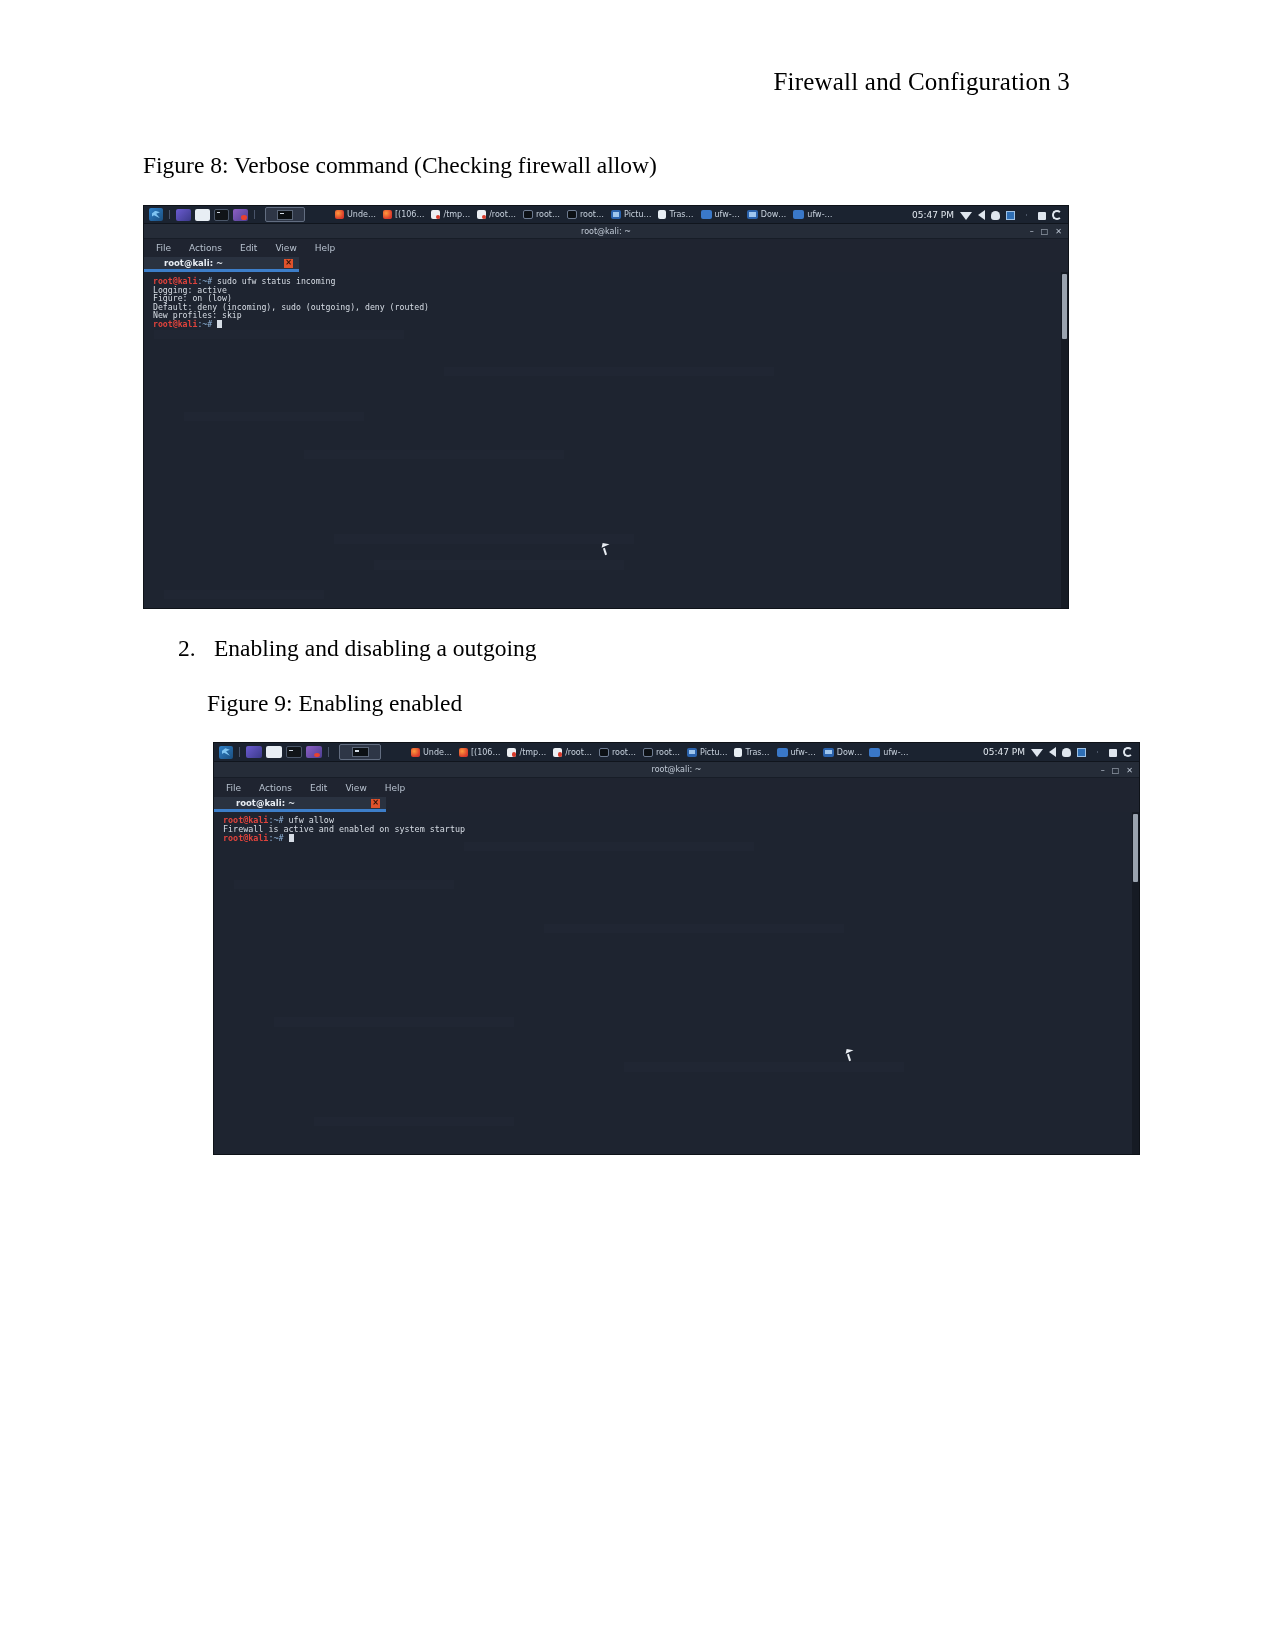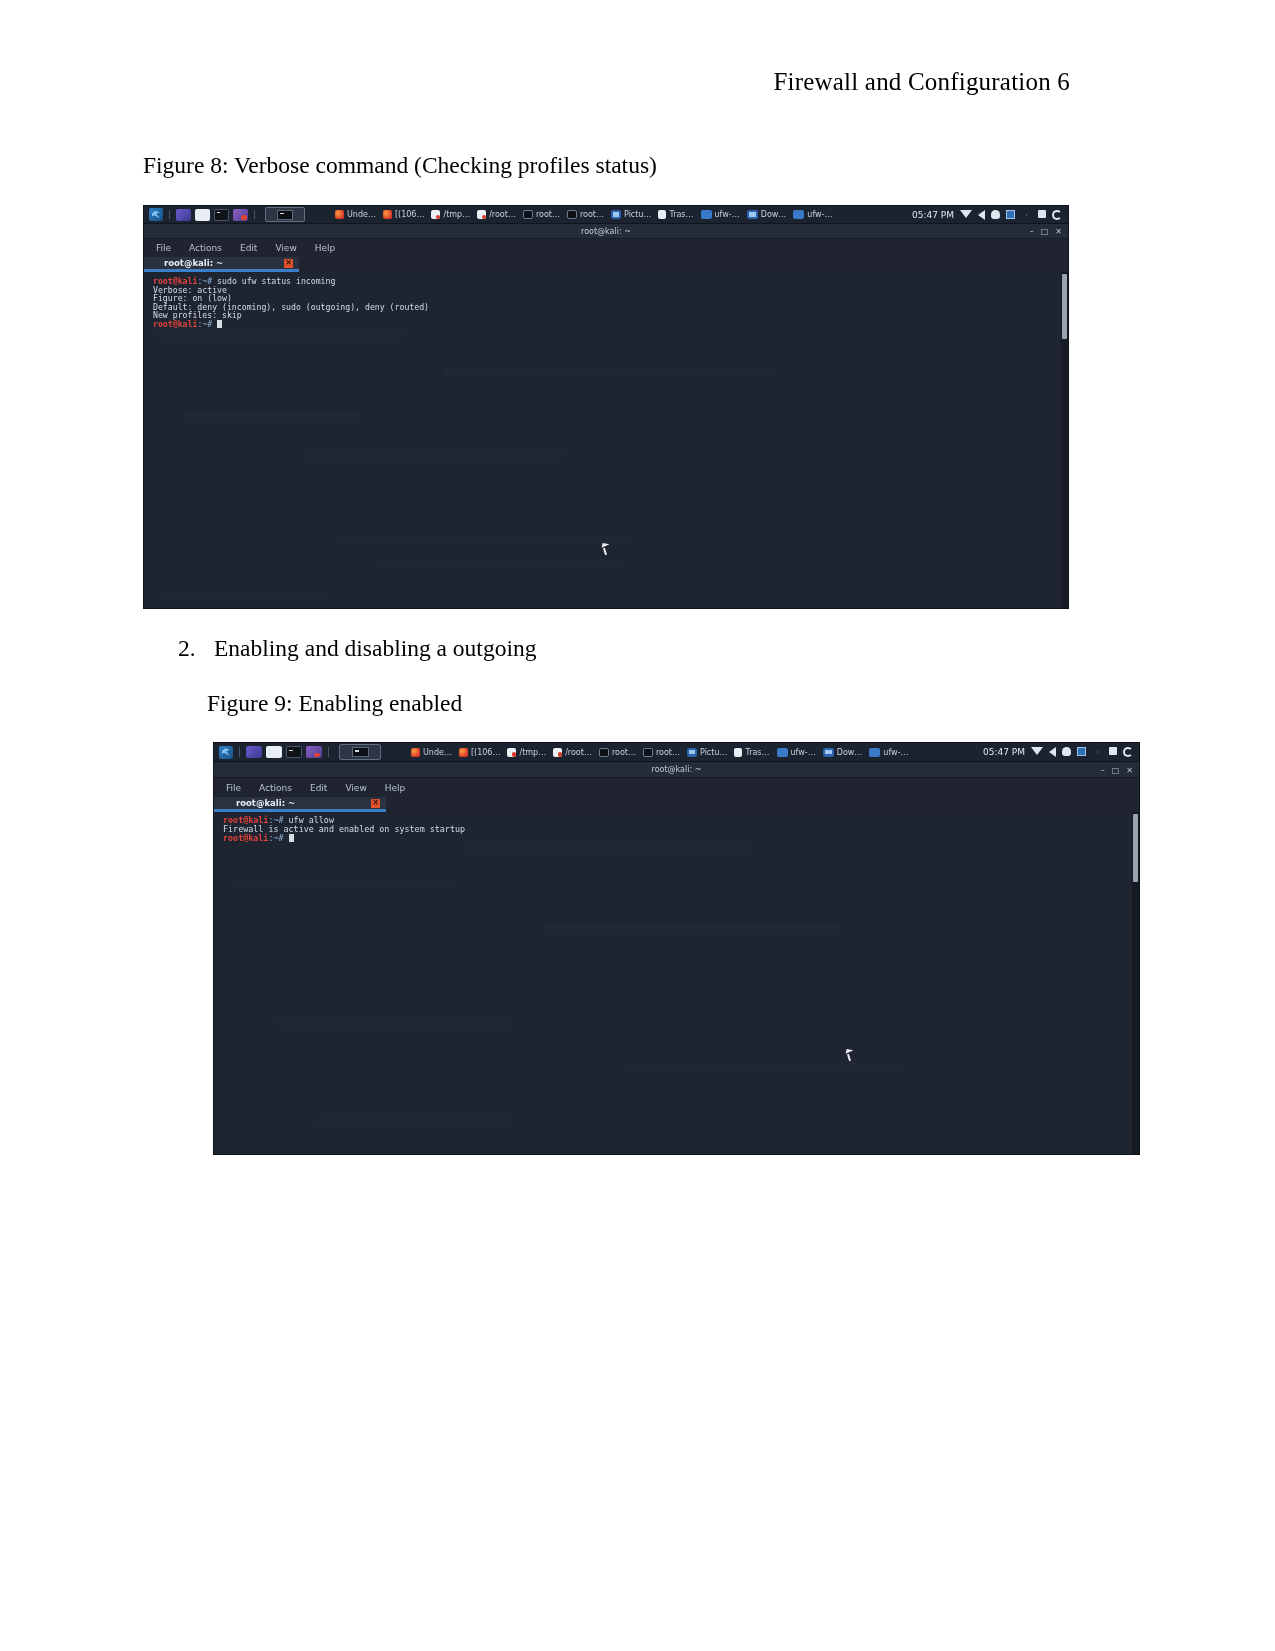--- a/index.html
+++ b/index.html
@@ -117,21 +117,21 @@
     background: #9fc6ee;
   }
   .w-termsm { background: #0c1014; border: 1px solid #6d7b90; }
   .w-trash { background: #e8eef4; border-radius: 0 0 3px 3px; position: relative; }
   .w-trash::before {
     content: ""; position: absolute; left: -10%; top: -22%;
     width: 120%; height: 22%; background: #e8eef4; border-radius: 1px;
   }
 
   .tb-right {
-    display: flex; align-items: flex-start; flex: 0 0 auto; margin-left: auto;
+    display: flex; align-items: flex-end; flex: 0 0 auto; margin-left: auto;
     font-family: "DejaVu Sans", "Liberation Sans", sans-serif;
   }
   .tb-clock { color: #e3e9f0; white-space: nowrap; }
   .tr-ico { position: relative; flex: 0 0 auto; color: #e3e9f0; }
   .ic-wifi {
     width: 0; height: 0; border-left: 6px solid transparent;
     border-right: 6px solid transparent; border-top: 8px solid #dfe6ee;
   }
   .ic-vol {
     width: 0; height: 0; border-top: 5px solid transparent;
@@ -207,23 +207,23 @@
     transform: rotate(12deg);
   }
   .mouse-cursor::after {
     content: ""; position: absolute; left: 2px; top: 4px;
     width: 2px; height: 7px; background: #e9edf2; transform: rotate(-18deg);
   }
 </style>
 </head>
 <body>
 
-<div class="page-header">Firewall and Configuration 6</div>
-
-<div class="fig8-caption">Figure 8: Verbose command (Checking profiles status)</div>
+<div class="page-header">Firewall and Configuration 3</div>
+
+<div class="fig8-caption">Figure 8: Verbose command (Checking firewall allow)</div>
 
 <div class="list-item-2">
   <span class="list-num">2.</span><span>Enabling and disabling a outgoing</span>
 </div>
 
 <div class="fig9-caption">Figure 9: Enabling enabled</div>
 
 <div class="shot" style="left:143px; top:205px; width:926px; height:404px;">
 
   <div class="taskbar" style="height:18px; padding:0 3px;">
@@ -327,21 +327,21 @@
   <div class="termbody" style="height:338px;">
     <span class="ghost" style="left:10px; top:58px; width:250px; height:9px;"></span>
     <span class="ghost" style="left:300px; top:95px; width:330px; height:9px;"></span>
     <span class="ghost" style="left:40px; top:140px; width:180px; height:9px;"></span>
     <span class="ghost" style="left:160px; top:178px; width:260px; height:9px;"></span>
     <span class="ghost" style="left:190px; top:262px; width:300px; height:10px;"></span>
     <span class="ghost" style="left:230px; top:288px; width:250px; height:10px;"></span>
     <span class="ghost" style="left:20px; top:318px; width:160px; height:9px;"></span>
 
     <div class="termtext" style="position:absolute; left:9px; top:5px; font-size:8.2px; line-height:8.6px;"><span class="h">root@kali</span><span class="p">:~# </span><span>sudo ufw status incoming</span>
-<span>Verbose: active</span>
+<span>Logging: active</span>
 <span>Figure: on (low)</span>
 <span>Default: deny (incoming), sudo (outgoing), deny (routed)</span>
 <span>New profiles: skip</span>
 <span class="h">root@kali</span><span class="p">:~# </span><span class="cursor" style="width:5px;height:8px;vertical-align:-1px;"></span></div>
 
     <span class="scrolltrack" style="width:7px;"></span>
     <span class="scrollbar" style="width:5px; height:65px; top:2px;"></span>
 
     <span class="mouse-cursor" style="left:458px; top:272px;"></span>
   </div>

